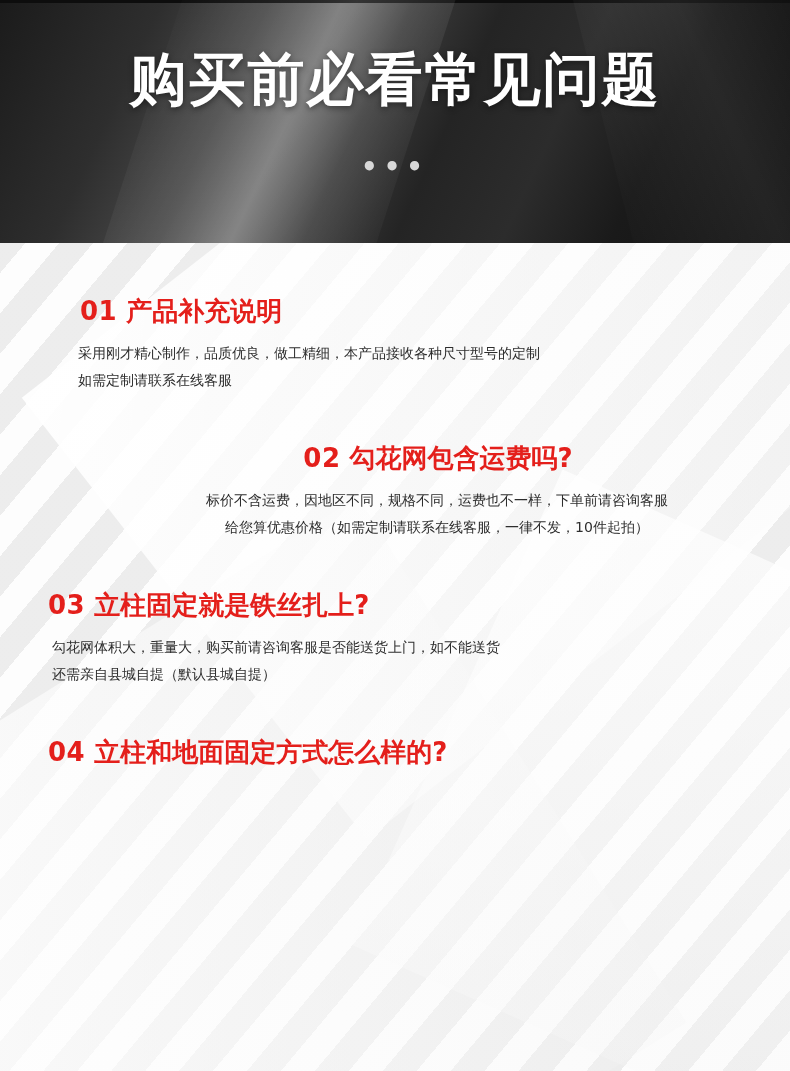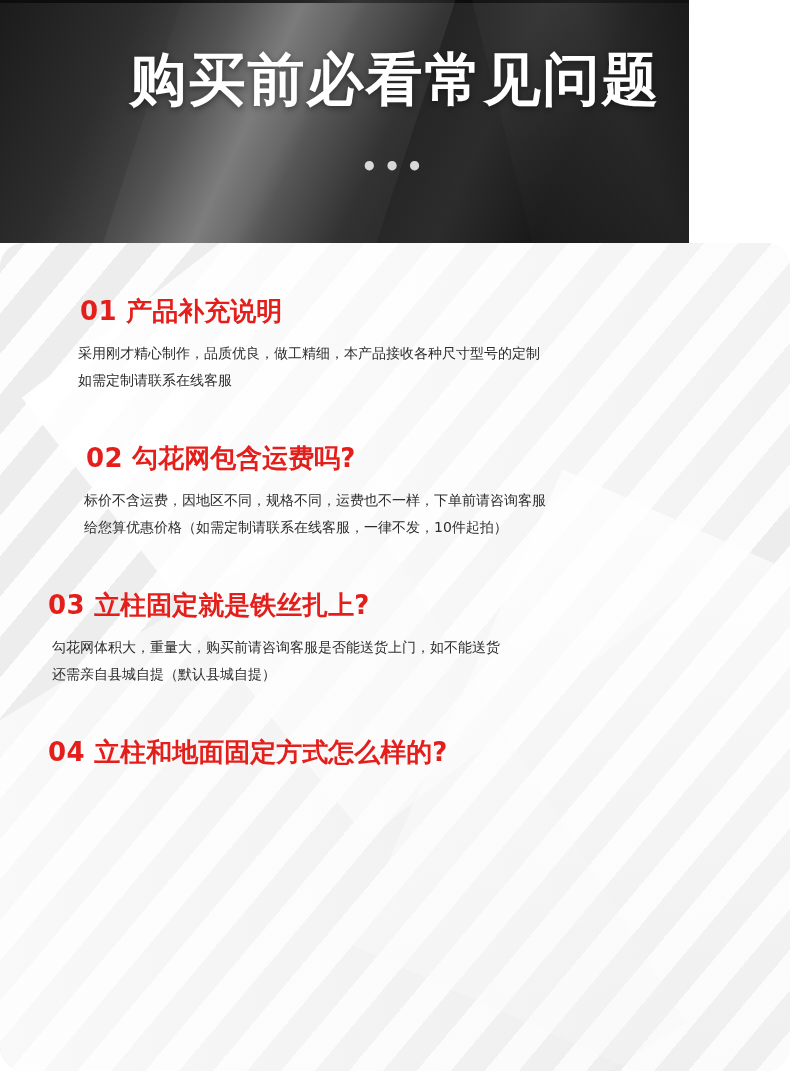--- a/index.html
+++ b/index.html
@@ -17,21 +17,21 @@
     position: relative;
     width: 790px;
     height: 1071px;
     background: #ffffff;
     overflow: hidden;
   }
 
   
   .header {
     position: relative;
-    width: 689px;
+    width: 790px;
     height: 243px;
     background:
       linear-gradient(115deg,
         #1b1b1b 0%,
         #2e2e2e 18%,
         #4a4a4a 30%,
         #6d6d6d 38%,
         #3b3b3b 46%,
         #242424 56%,
         #2c2c2c 68%,
@@ -91,21 +91,20 @@
     font-weight: bold;
   }
 
   
   .content {
     position: relative;
     width: 790px;
     height: 828px;
     background: #f2f2f2;
     overflow: hidden;
-    border-radius: 24px;
   }
   .content .stripes {
     position: absolute;
     inset: 0;
     background: repeating-linear-gradient(
       -50deg,
       rgba(255,255,255,0.85) 0px,
       rgba(255,255,255,0.85) 26px,
       rgba(236,236,236,0.85) 26px,
       rgba(236,236,236,0.85) 52px);
@@ -169,21 +168,21 @@
   .faq-a {
     color: #2d2d2d;
     font-size: 14px;
     line-height: 1.95;
     margin: 0;
     white-space: pre-line;
   }
 
   
   .item-1 { padding-left: 78px; }
-  .item-2 { padding-left: 84px; }
+  .item-2 { padding-left: 84px; text-align: center; }
   .item-3 { padding-left: 48px; }
   .item-4 { padding-left: 48px; }
   .item-1 .faq-a,
   .item-2 .faq-a { padding-left: 0px; }
   .item-3 .faq-a,
   .item-4 .faq-a { padding-left: 4px; }
   .item-1 .faq-q,
   .item-2 .faq-q { padding-left: 2px; }
   .item-3 .faq-q,
   .item-4 .faq-q { padding-left: 0px; }

